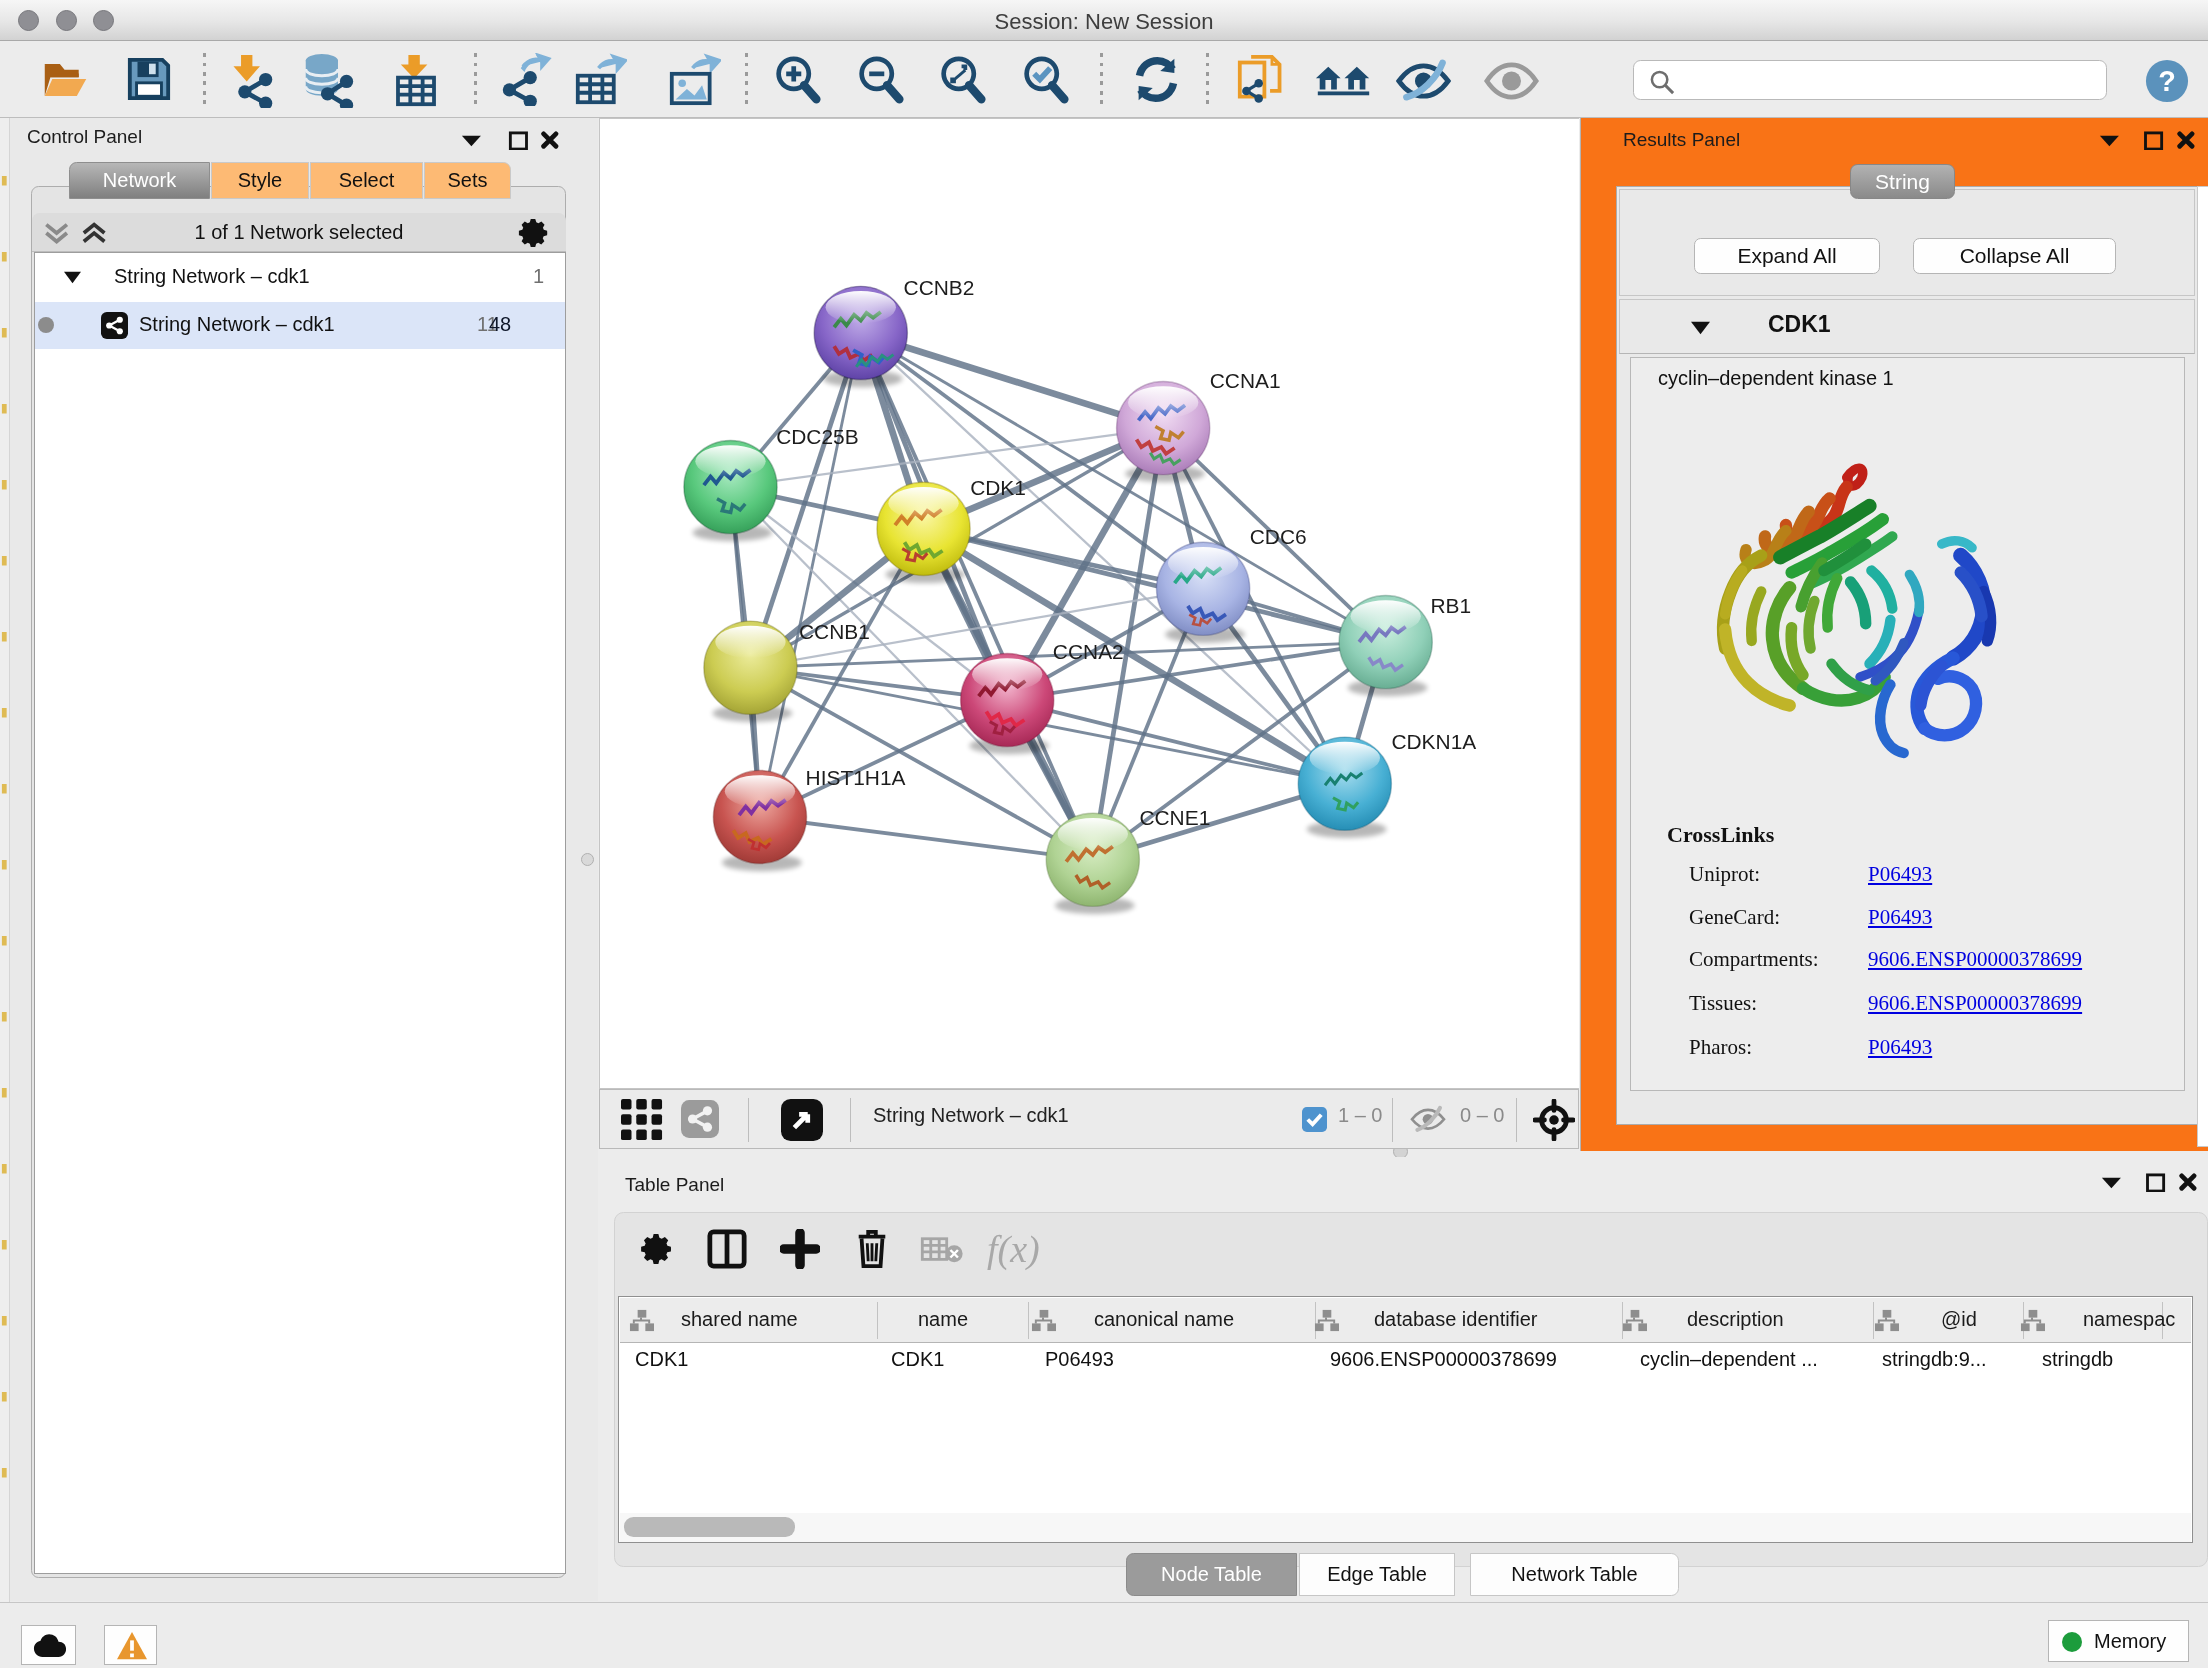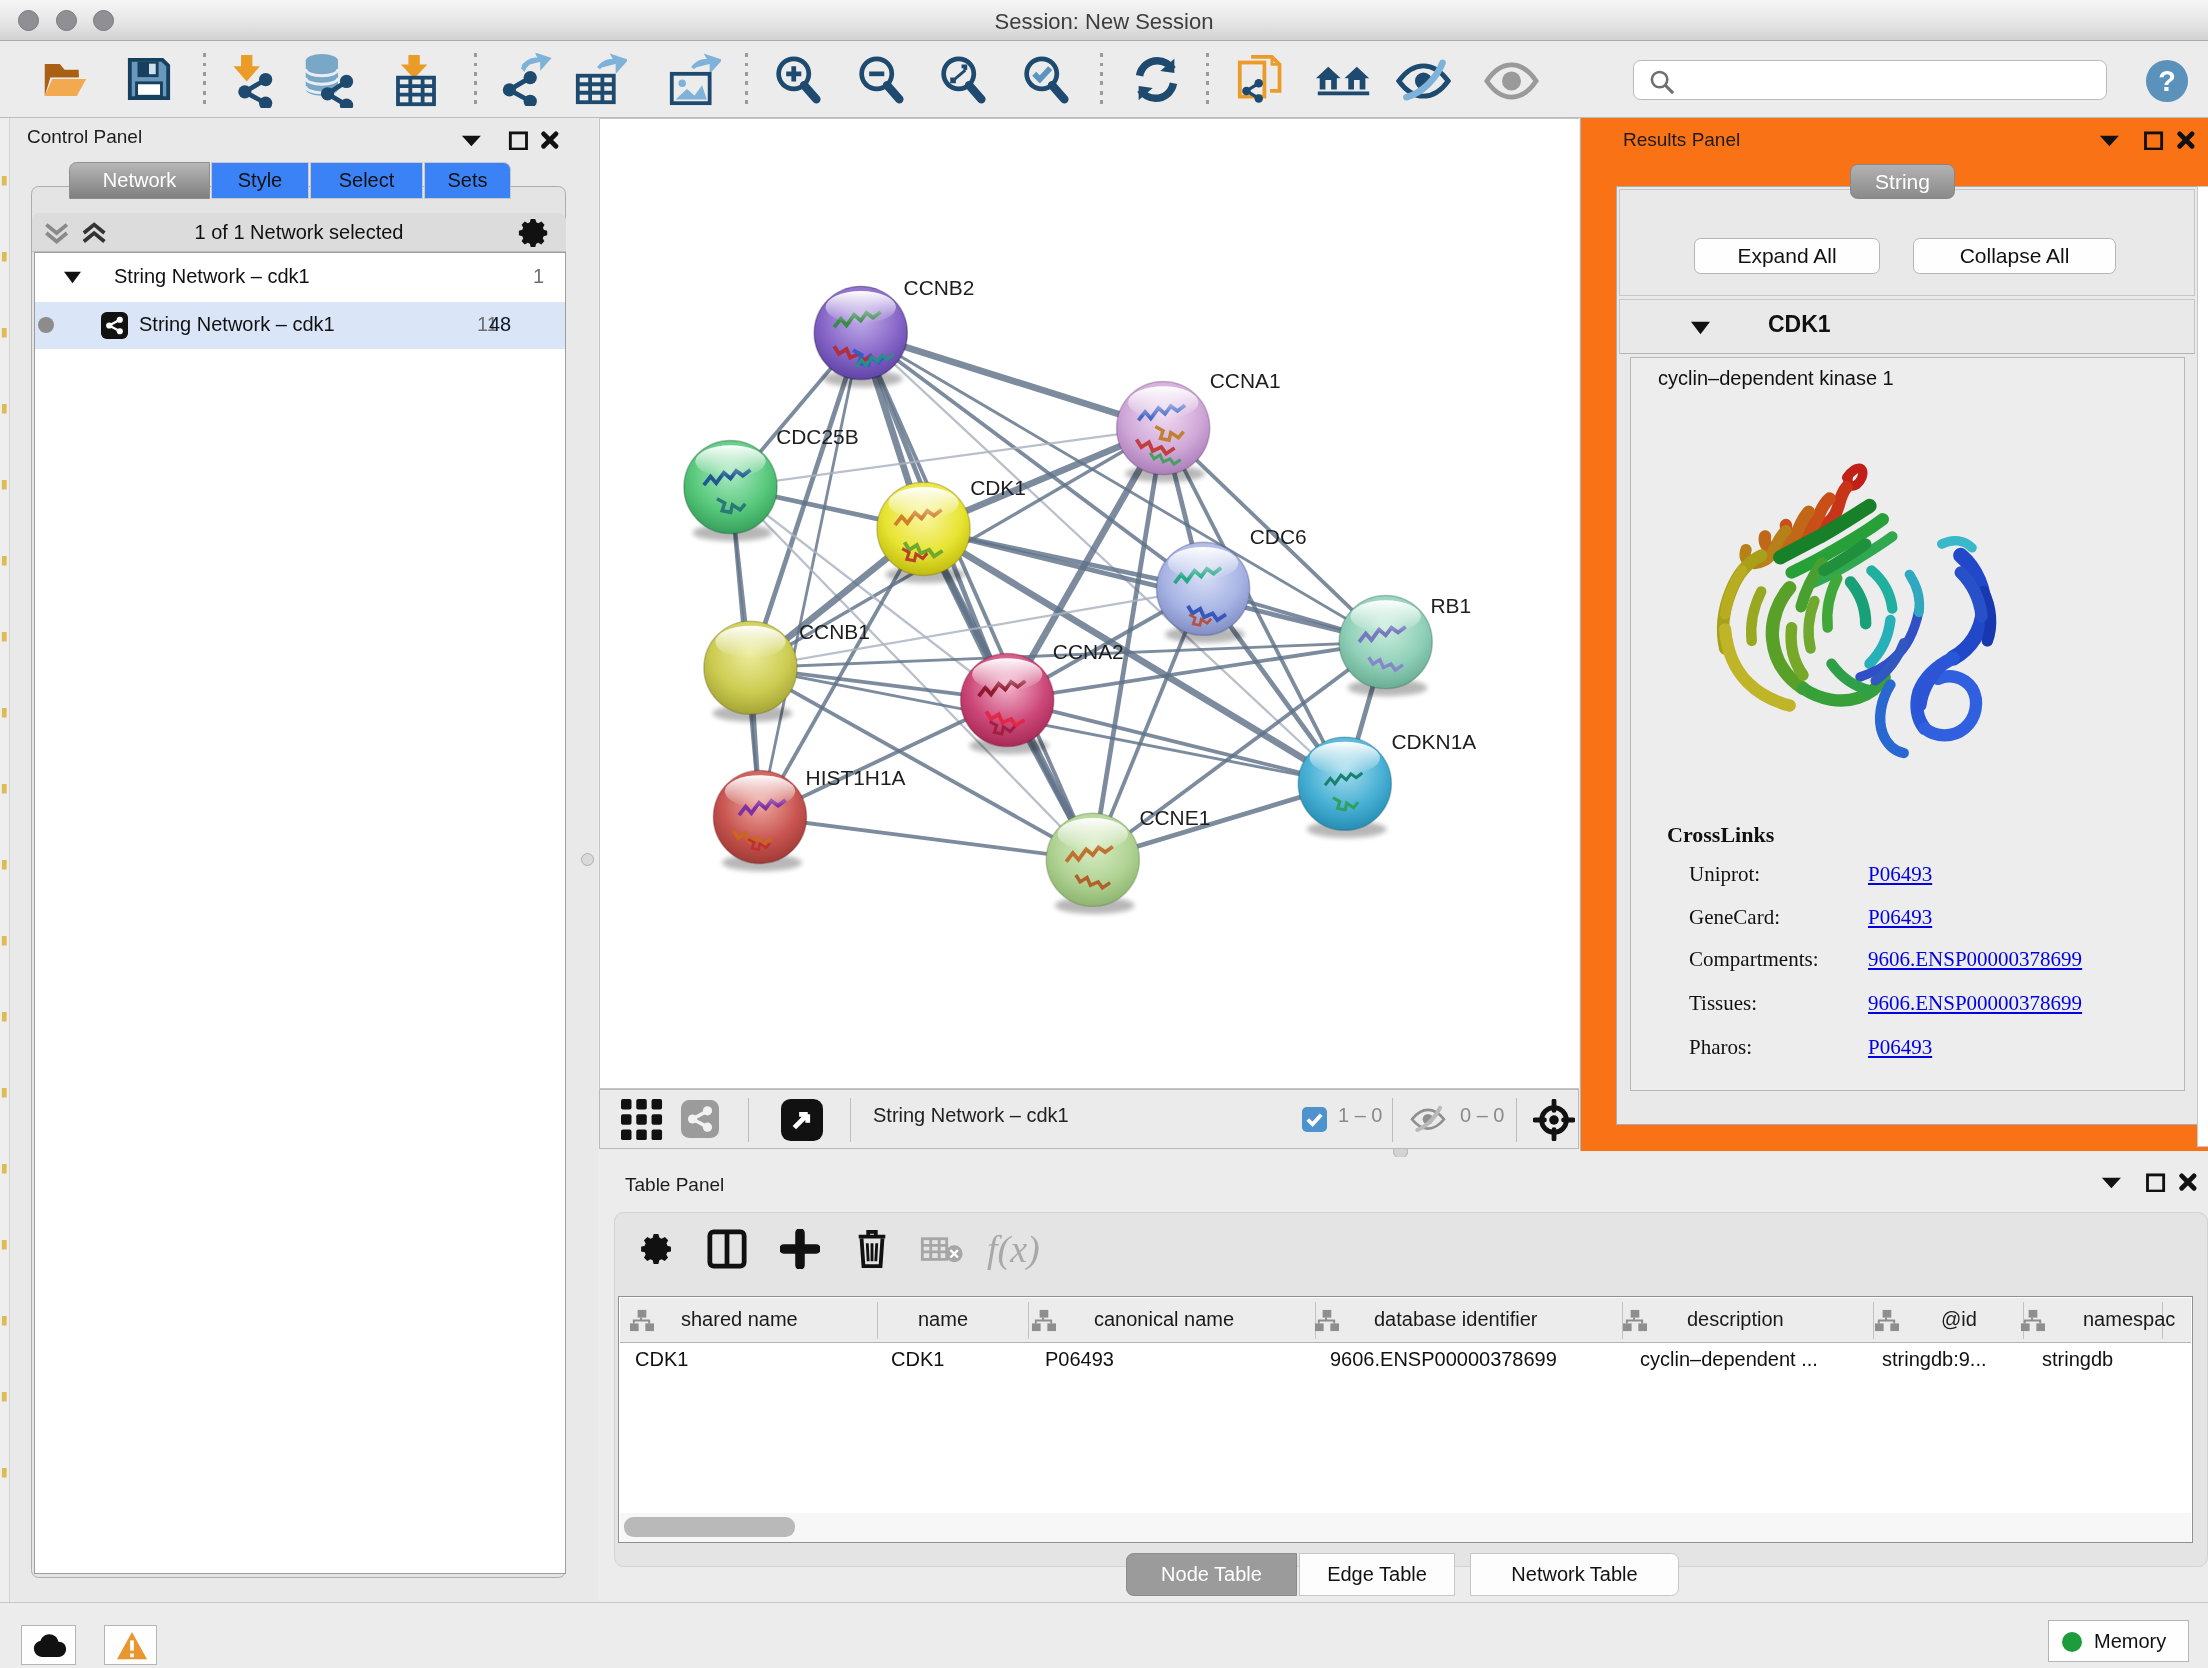--- a/index.html
+++ b/index.html
@@ -14,21 +14,21 @@
   
   #toolbar { left:0; top:42px; width:2208px; height:76px; background:#ececec; border-bottom:1px solid #bdbdbd; }
   .tsep { top:11.4px; height:55px; width:2.9px; background:repeating-linear-gradient(#9a9a9a 0 3.8px, rgba(0,0,0,0) 3.8px 9.5px); }
   #searchbox { left:1633px; top:18px; width:474px; height:40px; background:#fff;
      border:1px solid #b9b9b9; border-radius:7.6px; }
   
   #leftstrip { left:0; top:118px; width:9.5px; height:1484px; background:#eeeeee; border-right:1px solid #d5d5d5; }
   
   #cpanel { left:9.5px; top:118px; width:588px; height:1483px; background:#e9e9e9; }
   .ptitle { font-size:19px; color:#1c1c1c; }
-  .tab { position:absolute; top:162px; height:37px; border:1px solid #c9c9c9; background:#3b82f6;
+  .tab { position:absolute; top:162px; height:37px; border:1px solid #c9c9c9; background:#fdba74;
      color:#111; font-size:20px; text-align:center; line-height:35px; z-index:5; }
   .tabsel { background:linear-gradient(#b7b7b7,#7f7f7f); color:#fff; border-color:#8e8e8e; }
   #cpanel-inner { left:31px; top:186px; width:535px; height:1392px; background:#e4e4e4;
      border:1px solid #adadad; border-radius:7.6px; }
   #cpanel-head { left:32px; top:213px; width:534px; height:39px; background:#dcdcdc;
      border-bottom:1px solid #bdbdbd; border-radius:7.6px 7.6px 0 0;}
   #cpanel-list { left:34px; top:252px; width:532px; height:1322px; background:#ffffff; border:1px solid #9d9d9d; }
   .lrow { position:absolute; left:0; width:530px; height:47px; font-size:20px; color:#111; }
   
   #netview { left:599px; top:118px; width:980px; height:971px; background:#ffffff; border:1px solid #c5c5c5; border-right:none;}

